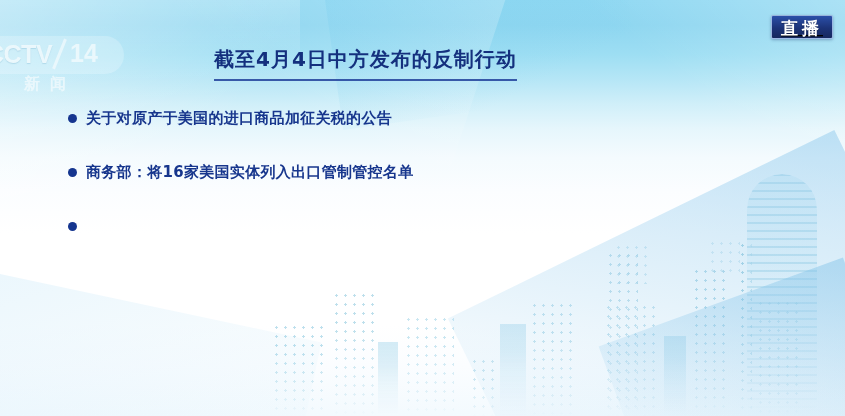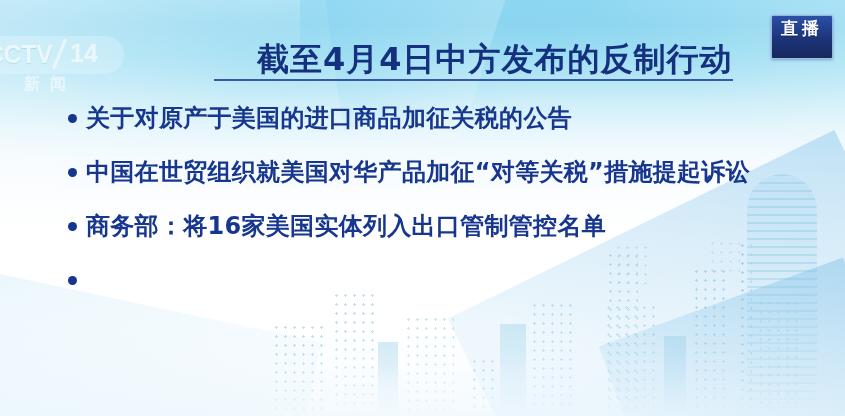--- a/index.html
+++ b/index.html
@@ -187,52 +187,52 @@
     color: rgba(255,255,255,0.80);
     font-family: "DejaVu Sans", sans-serif;
     text-align: center;
   }
 
   
   .live-badge {
     position: absolute;
     right: 12px;
     top: 15px;
-    padding: 3px 9px 20px 9px;
+    padding: 3px 9px 0 9px;
     background: linear-gradient(180deg, #2b4fa8 0%, #1c3378 55%, #16285e 100%);
     border: 1px solid rgba(176,205,242,0.85);
     border-radius: 2px;
     box-shadow: 0 1px 3px rgba(20,45,100,0.35);
+    text-decoration: underline;
   }
   .live-badge span {
     display: block;
     font-size: 17px;
     font-weight: bold;
     color: #ffffff;
     letter-spacing: 4px;
     line-height: 19px;
     font-family: "DejaVu Sans", sans-serif;
     text-shadow: 0 1px 1px rgba(0,0,0,0.35);
   }
 
   
   .headline {
     position: absolute;
     left: 214px;
     top: 43px;
   }
   .headline-text {
-    font-size: 32px;
+    font-size: 20px;
     font-weight: bold;
     color: #14307e;
     letter-spacing: 1px;
     line-height: 32px;
     font-family: "DejaVu Sans", sans-serif;
     white-space: nowrap;
-    margin-left: 43px;
   }
   .headline-rule {
     margin-top: 4px;
     height: 2px;
     background: #20409a;
     opacity: 0.85;
   }
 
   
   .bullets {
@@ -249,21 +249,21 @@
   .bullet-dot {
     flex: 0 0 auto;
     width: 9px;
     height: 9px;
     border-radius: 50%;
     background: #15358f;
     margin-top: 11px;
     margin-right: 9px;
   }
   .bullet-text {
-    font-size: 24px;
+    font-size: 15px;
     font-weight: bold;
     color: #17368d;
     line-height: 30px;
     letter-spacing: 0.3px;
     font-family: "DejaVu Sans", sans-serif;
     white-space: nowrap;
     text-align: right;
   }
 </style>
 </head>
@@ -321,24 +321,20 @@
 
   <div class="headline">
     <div class="headline-text">截至4月4日中方发布的反制行动</div>
     <div class="headline-rule"></div>
   </div>
 
   <div class="bullets">
     <div class="bullet-row">
       <div class="bullet-dot"></div>
       <div class="bullet-text">关于对原产于美国的进口商品加征关税的公告</div>
-    </div>
-    <div class="bullet-row">
-      <div class="bullet-dot"></div>
-      <div class="bullet-text">中国在世贸组织就美国对华产品加征“对等关税”措施提起诉讼</div>
     </div>
     <div class="bullet-row">
       <div class="bullet-dot"></div>
       <div class="bullet-text">商务部：将16家美国实体列入出口管制管控名单</div>
     </div>
     <div class="bullet-row">
       <div class="bullet-dot"></div>
     </div>
   </div>
 

